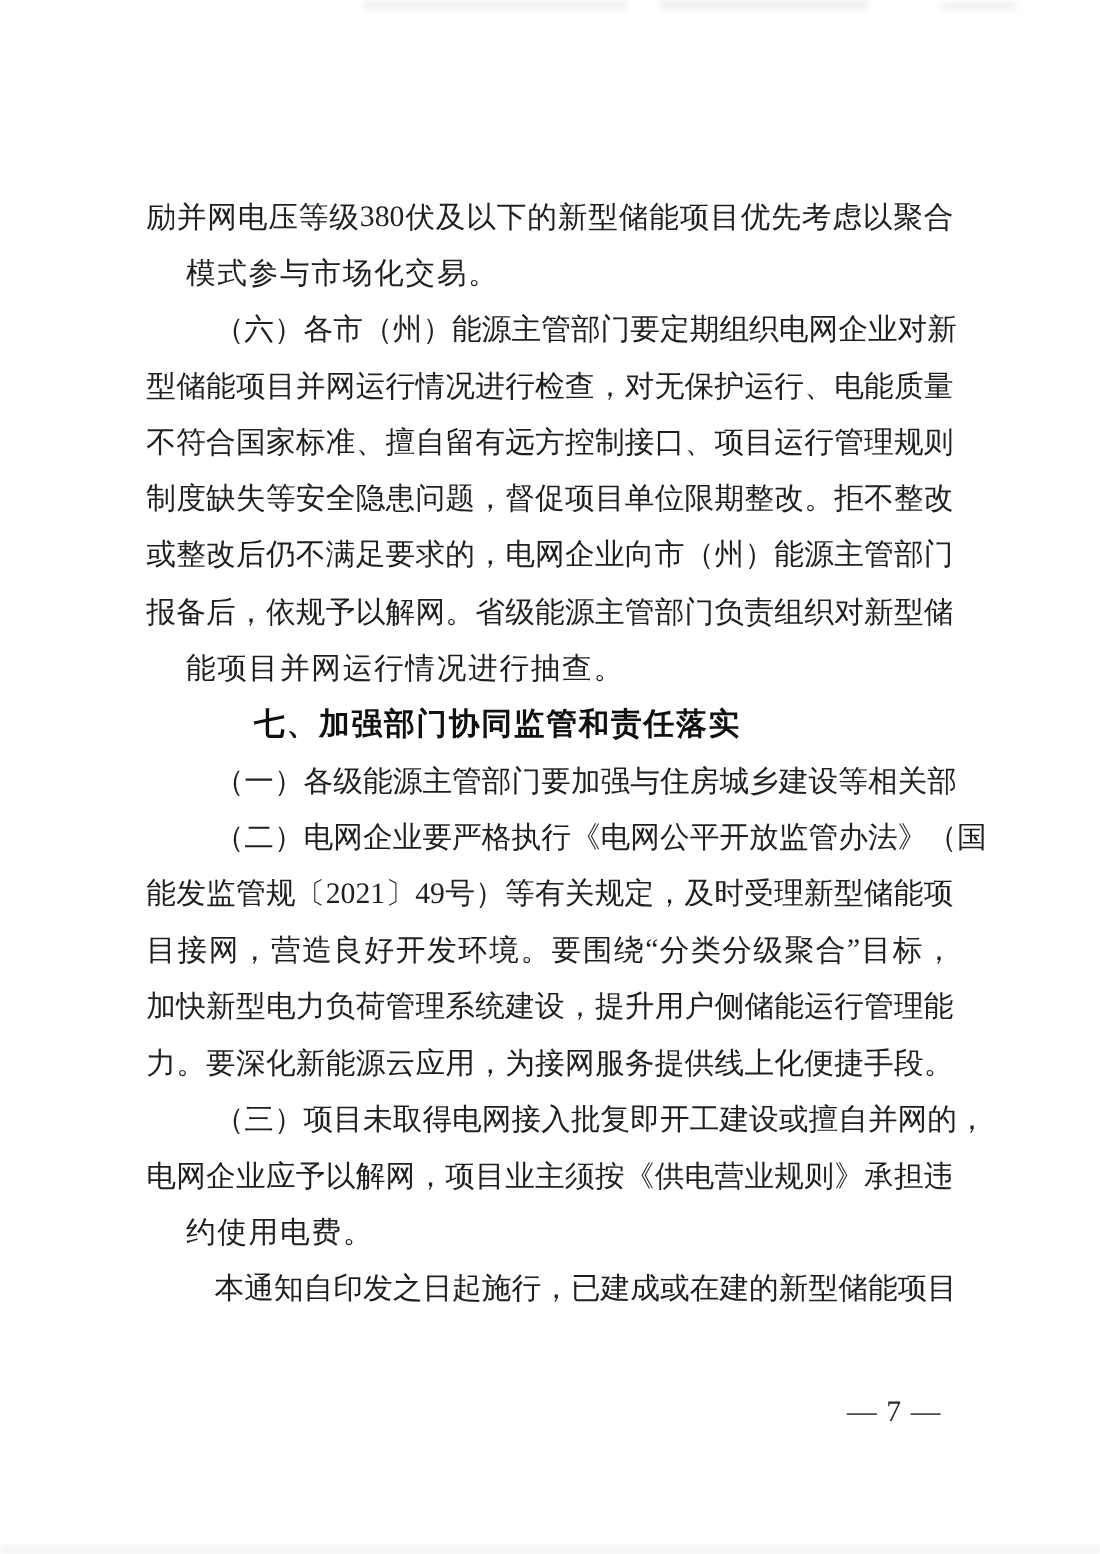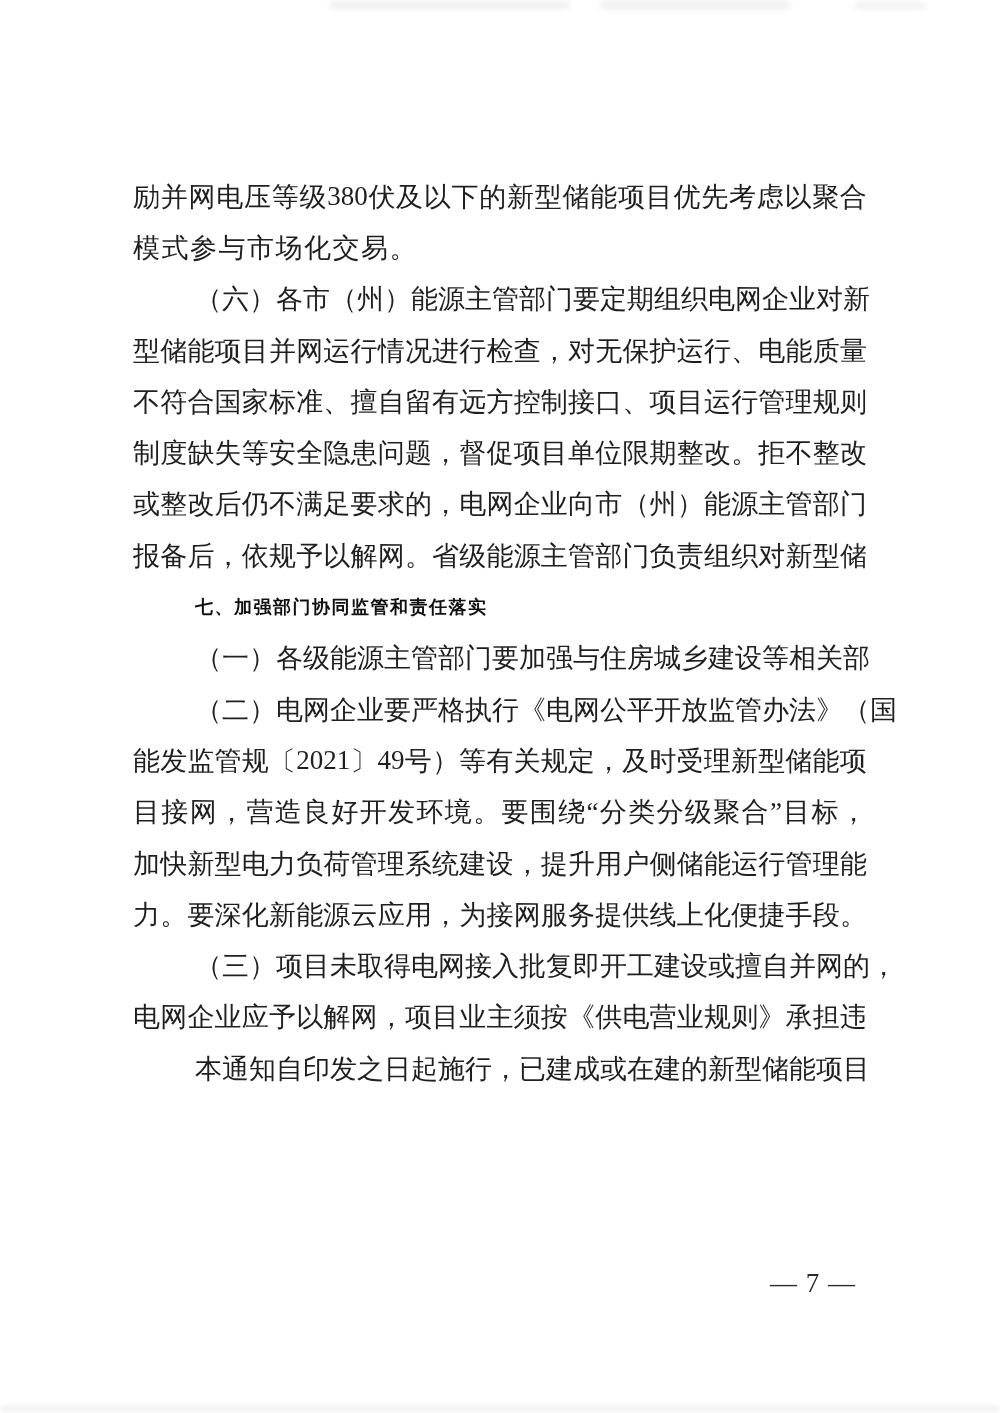--- a/index.html
+++ b/index.html
@@ -39,28 +39,29 @@
     align-items: center;
     font-size: 27px;
     color: #1f1f1f;
     white-space: pre;
   }
   .line.justify {
     justify-content: space-between;
   }
   .line.plain {
     letter-spacing: 1.5px;
+    margin-left: 36px;
   }
   .line.indent {
     padding-left: 62px;
   }
   .line.heading {
     font-family: Liberation Sans, sans-serif;
     font-weight: 700;
-    font-size: 18px;
+    font-size: 28px;
     color: #101010;
     letter-spacing: 1.5px;
   }
   .line span { display: inline-block; }
 
   .page-number {
     position: absolute;
     left: 770px;
     top: 1268px;
     font-size: 27px;
@@ -80,26 +81,28 @@
 
   <div class="text-body">
       <div class="line justify"><span>励</span><span>并</span><span>网</span><span>电</span><span>压</span><span>等</span><span>级</span><span>380</span><span>伏</span><span>及</span><span>以</span><span>下</span><span>的</span><span>新</span><span>型</span><span>储</span><span>能</span><span>项</span><span>目</span><span>优</span><span>先</span><span>考</span><span>虑</span><span>以</span><span>聚</span><span>合</span></div>
       <div class="line plain">模式参与市场化交易。</div>
       <div class="line justify indent"><span>（</span><span>六</span><span>）</span><span>各</span><span>市</span><span>（</span><span>州</span><span>）</span><span>能</span><span>源</span><span>主</span><span>管</span><span>部</span><span>门</span><span>要</span><span>定</span><span>期</span><span>组</span><span>织</span><span>电</span><span>网</span><span>企</span><span>业</span><span>对</span><span>新</span></div>
       <div class="line justify"><span>型</span><span>储</span><span>能</span><span>项</span><span>目</span><span>并</span><span>网</span><span>运</span><span>行</span><span>情</span><span>况</span><span>进</span><span>行</span><span>检</span><span>查</span><span>，</span><span>对</span><span>无</span><span>保</span><span>护</span><span>运</span><span>行</span><span>、</span><span>电</span><span>能</span><span>质</span><span>量</span></div>
       <div class="line justify"><span>不</span><span>符</span><span>合</span><span>国</span><span>家</span><span>标</span><span>准</span><span>、</span><span>擅</span><span>自</span><span>留</span><span>有</span><span>远</span><span>方</span><span>控</span><span>制</span><span>接</span><span>口</span><span>、</span><span>项</span><span>目</span><span>运</span><span>行</span><span>管</span><span>理</span><span>规</span><span>则</span></div>
       <div class="line justify"><span>制</span><span>度</span><span>缺</span><span>失</span><span>等</span><span>安</span><span>全</span><span>隐</span><span>患</span><span>问</span><span>题</span><span>，</span><span>督</span><span>促</span><span>项</span><span>目</span><span>单</span><span>位</span><span>限</span><span>期</span><span>整</span><span>改</span><span>。</span><span>拒</span><span>不</span><span>整</span><span>改</span></div>
       <div class="line justify"><span>或</span><span>整</span><span>改</span><span>后</span><span>仍</span><span>不</span><span>满</span><span>足</span><span>要</span><span>求</span><span>的</span><span>，</span><span>电</span><span>网</span><span>企</span><span>业</span><span>向</span><span>市</span><span>（</span><span>州</span><span>）</span><span>能</span><span>源</span><span>主</span><span>管</span><span>部</span><span>门</span></div>
       <div class="line justify"><span>报</span><span>备</span><span>后</span><span>，</span><span>依</span><span>规</span><span>予</span><span>以</span><span>解</span><span>网</span><span>。</span><span>省</span><span>级</span><span>能</span><span>源</span><span>主</span><span>管</span><span>部</span><span>门</span><span>负</span><span>责</span><span>组</span><span>织</span><span>对</span><span>新</span><span>型</span><span>储</span></div>
+      <div class="line plain">能项目并网运行情况进行抽查。</div>
       <div class="line heading plain indent">七、加强部门协同监管和责任落实</div>
       <div class="line justify indent"><span>（</span><span>一</span><span>）</span><span>各</span><span>级</span><span>能</span><span>源</span><span>主</span><span>管</span><span>部</span><span>门</span><span>要</span><span>加</span><span>强</span><span>与</span><span>住</span><span>房</span><span>城</span><span>乡</span><span>建</span><span>设</span><span>等</span><span>相</span><span>关</span><span>部</span></div>
       <div class="line justify indent"><span>（</span><span>二</span><span>）</span><span>电</span><span>网</span><span>企</span><span>业</span><span>要</span><span>严</span><span>格</span><span>执</span><span>行</span><span>《</span><span>电</span><span>网</span><span>公</span><span>平</span><span>开</span><span>放</span><span>监</span><span>管</span><span>办</span><span>法</span><span>》</span><span>（</span><span>国</span></div>
       <div class="line justify"><span>能</span><span>发</span><span>监</span><span>管</span><span>规</span><span>〔</span><span>2021</span><span>〕</span><span>49</span><span>号</span><span>）</span><span>等</span><span>有</span><span>关</span><span>规</span><span>定</span><span>，</span><span>及</span><span>时</span><span>受</span><span>理</span><span>新</span><span>型</span><span>储</span><span>能</span><span>项</span></div>
       <div class="line justify"><span>目</span><span>接</span><span>网</span><span>，</span><span>营</span><span>造</span><span>良</span><span>好</span><span>开</span><span>发</span><span>环</span><span>境</span><span>。</span><span>要</span><span>围</span><span>绕</span><span>“</span><span>分</span><span>类</span><span>分</span><span>级</span><span>聚</span><span>合</span><span>”</span><span>目</span><span>标</span><span>，</span></div>
       <div class="line justify"><span>加</span><span>快</span><span>新</span><span>型</span><span>电</span><span>力</span><span>负</span><span>荷</span><span>管</span><span>理</span><span>系</span><span>统</span><span>建</span><span>设</span><span>，</span><span>提</span><span>升</span><span>用</span><span>户</span><span>侧</span><span>储</span><span>能</span><span>运</span><span>行</span><span>管</span><span>理</span><span>能</span></div>
       <div class="line justify"><span>力</span><span>。</span><span>要</span><span>深</span><span>化</span><span>新</span><span>能</span><span>源</span><span>云</span><span>应</span><span>用</span><span>，</span><span>为</span><span>接</span><span>网</span><span>服</span><span>务</span><span>提</span><span>供</span><span>线</span><span>上</span><span>化</span><span>便</span><span>捷</span><span>手</span><span>段</span><span>。</span></div>
       <div class="line justify indent"><span>（</span><span>三</span><span>）</span><span>项</span><span>目</span><span>未</span><span>取</span><span>得</span><span>电</span><span>网</span><span>接</span><span>入</span><span>批</span><span>复</span><span>即</span><span>开</span><span>工</span><span>建</span><span>设</span><span>或</span><span>擅</span><span>自</span><span>并</span><span>网</span><span>的</span><span>，</span></div>
       <div class="line justify"><span>电</span><span>网</span><span>企</span><span>业</span><span>应</span><span>予</span><span>以</span><span>解</span><span>网</span><span>，</span><span>项</span><span>目</span><span>业</span><span>主</span><span>须</span><span>按</span><span>《</span><span>供</span><span>电</span><span>营</span><span>业</span><span>规</span><span>则</span><span>》</span><span>承</span><span>担</span><span>违</span></div>
+      <div class="line plain">约使用电费。</div>
       <div class="line justify indent"><span>本</span><span>通</span><span>知</span><span>自</span><span>印</span><span>发</span><span>之</span><span>日</span><span>起</span><span>施</span><span>行</span><span>，</span><span>已</span><span>建</span><span>成</span><span>或</span><span>在</span><span>建</span><span>的</span><span>新</span><span>型</span><span>储</span><span>能</span><span>项</span><span>目</span></div>
     </div>
 
   <div class="page-number">— 7 —</div>
 </div>
 
 </body></html>

